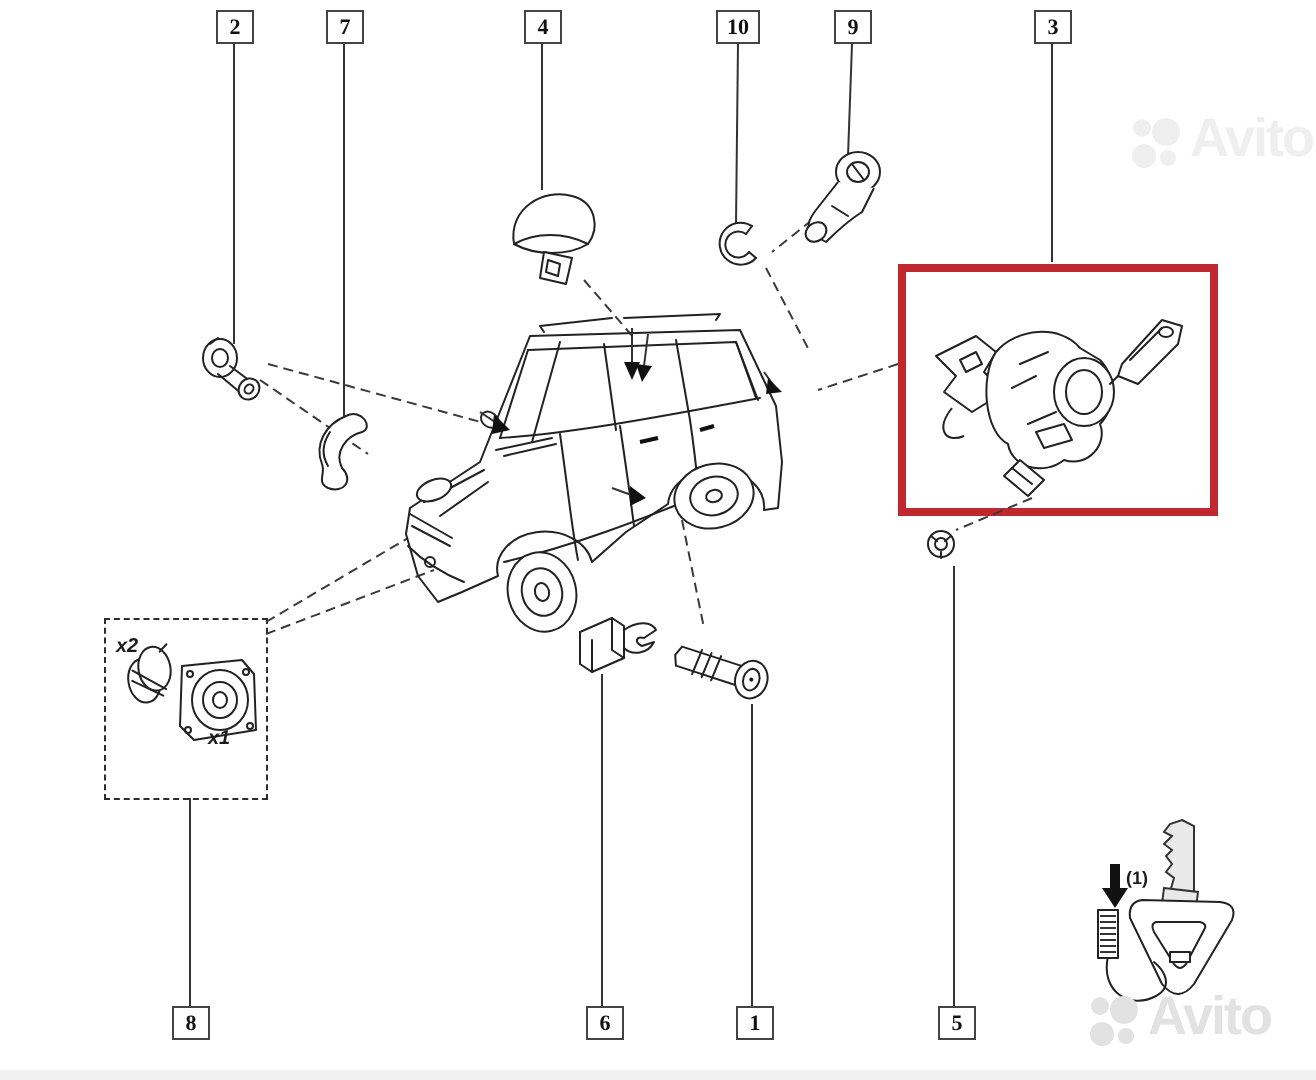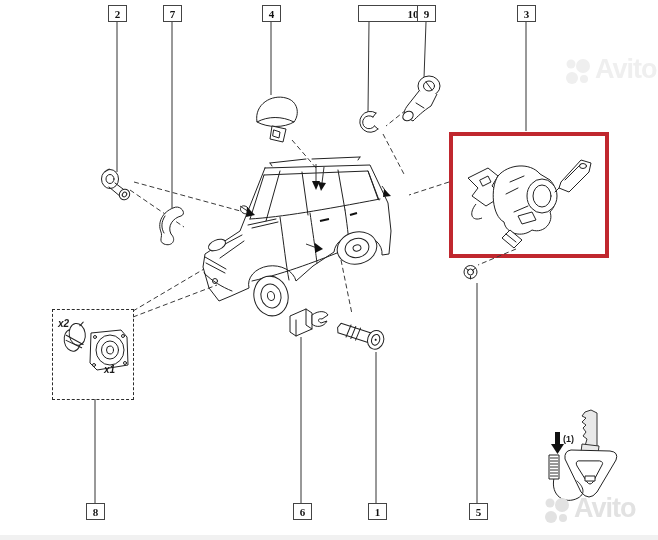--- a/index.html
+++ b/index.html
@@ -9,21 +9,21 @@
   .s{stroke:#222;fill:none;stroke-width:1;stroke-linejoin:round;stroke-linecap:round;}
   .sw{stroke:#222;fill:#fff;stroke-width:1;stroke-linejoin:round;}
   .sg{stroke:#333;fill:#e9e9e9;stroke-width:1;}
   .lead{stroke:#333;stroke-width:1;fill:none;}
   .dash{stroke:#3a3a3a;stroke-width:1;fill:none;stroke-dasharray:5,3;}
   .ah{fill:#111;stroke:none;}
   .thick{stroke:#111;stroke-width:2;fill:none;}
   .co{position:absolute;width:17px;height:15px;border:1px solid #444;background:#fff;color:#111;
       font:bold 11px "Liberation Serif",serif;display:flex;align-items:center;justify-content:center;
       box-shadow:0 0 0 1px #fff inset;}
-  .co.wide{width:20px;padding-left:44px;}
+  .co.wide{width:20px;}
   .redbox{position:absolute;left:449px;top:132px;width:152px;height:118px;
           border:4px solid #c0272e;background:transparent;}
   .groupbox{position:absolute;left:52px;top:309px;width:80px;height:89px;
             border:1.5px dashed #2c2c2c;}
   .lbl{position:absolute;font:italic bold 10px "Liberation Sans",sans-serif;color:#1c1c1c;}
   .keynote{position:absolute;font:bold 9px "Liberation Sans",sans-serif;color:#1c1c1c;}
   .wm{position:absolute;display:flex;align-items:flex-end;gap:4px;}
   .wm .word{font:bold 27px "Liberation Sans",sans-serif;letter-spacing:-1px;}
   .wm-top{left:564px;top:54px;color:#efefef;}
   .wm-bottom{left:543px;top:493px;color:#e2e2e2;}

